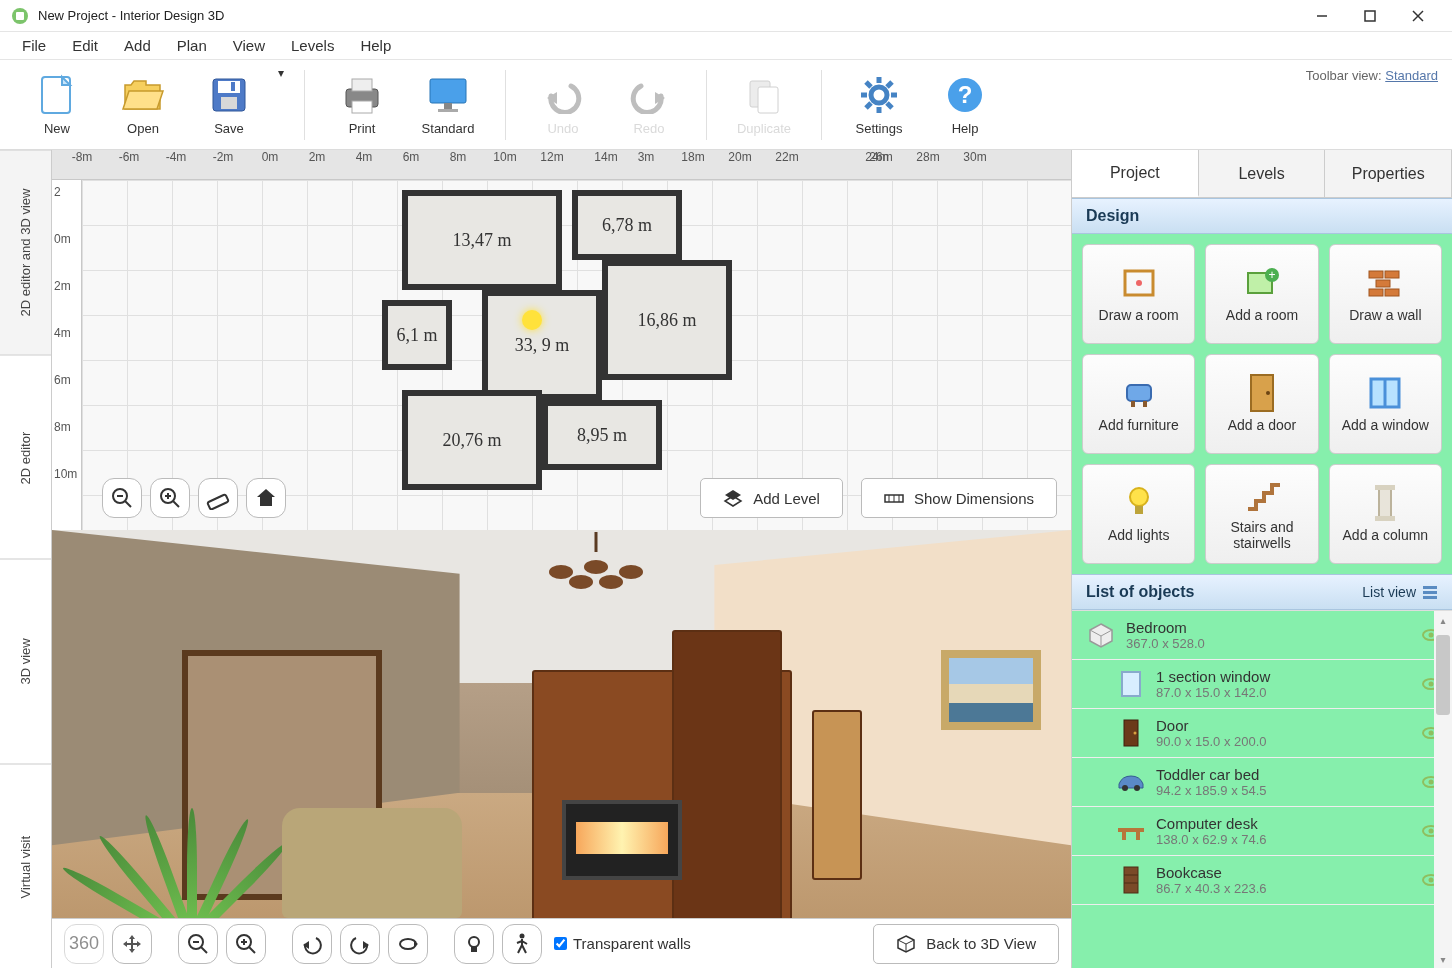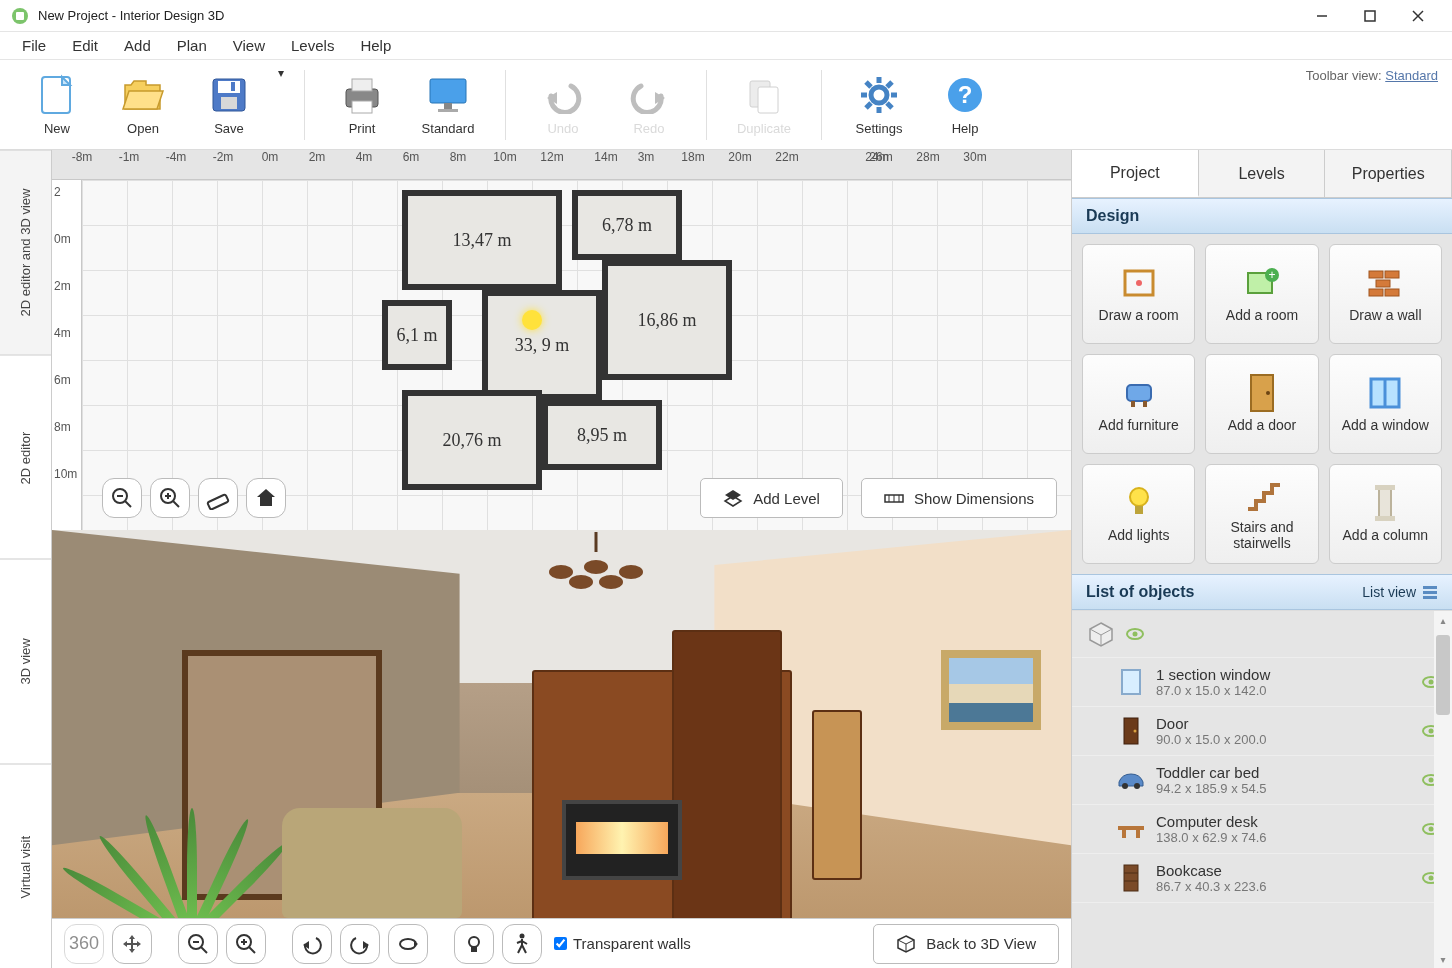--- a/index.html
+++ b/index.html
@@ -50,21 +50,21 @@
 .render3d .wall-right { position:absolute; right:0; top:0; bottom:0; width:35%; background:#f2dfc8; clip-path: polygon(0 8%, 100% 0, 100% 100%, 0 90%);}
 .render3d .floor { position:absolute; left:0; right:0; bottom:0; height:40%; background: linear-gradient(#caa982,#b79166); clip-path: polygon(0 30%, 40% 0, 65% 0, 100% 30%, 100% 100%, 0 100%);}
 .render3d .furniture { position:absolute; background:#8a4a22; border:2px solid #5c2f13; border-radius:3px;}
 .render3d .painting { position:absolute; right:30px; top:120px; width:100px; height:80px; border:8px solid #c8a968; background:linear-gradient(#a6c8e6 40%,#e6d8b8 40%,#e6d8b8 70%,#4c7896 70%);}
 .render3d .plant { position:absolute; left:40px; bottom:40px; width:180px; height:240px; }
 .render3d .plant .leaf { position:absolute; width:10px; height:120px; background:linear-gradient(#4a8a3a,#6fbf4f); border-radius:50% 50% 0 0; transform-origin: bottom center;}
 .render3d .chandelier { position:absolute; left:46%; top:2px; width:150px; height:70px; }
 .bottom-toolbar { position:absolute; left:0; right:0; bottom:0; height:50px; border-top:1px solid #ccc; background:#fff; display:flex; align-items:center; padding:0 12px; gap:8px;}
 .bottom-toolbar .chk { display:flex; align-items:center; gap:6px; font-size:15px; margin-left:4px;}
 .bottom-toolbar .right { margin-left:auto; }
-.rightpanel { width:380px; display:flex; flex-direction:column; background:#e5e5e5; }
+.rightpanel { width:380px; display:flex; flex-direction:column; background:#86efac; }
 .rtabs { height:48px; display:flex; border-bottom:1px solid #ccc; }
 .rtab { flex:1; display:flex; align-items:center; justify-content:center; font-size:16px; border-right:1px solid #ccc; background:#f3f3f3;}
 .rtab.active { background:#fff; border-bottom:2px solid #fff; font-weight:500;}
 .panel-section-hdr { background: linear-gradient(#e7f2ff,#c9dff2); border:1px solid #a9c5df; border-left:none; border-right:none; padding:8px 14px; font-size:16px; font-weight:600; color:#1a3a55; display:flex; align-items:center; justify-content:space-between;}
 .design-grid { padding:10px; display:grid; grid-template-columns: repeat(3, 1fr); gap:10px; }
 .design-btn { border:1px solid #ccc; background:linear-gradient(#fdfdfd,#efefef); border-radius:6px; height:100px; display:flex; flex-direction:column; align-items:center; justify-content:center; gap:6px; font-size:14px; text-align:center; padding:4px;}
 .design-btn .dicon { width:36px; height:36px; display:flex; align-items:center; justify-content:center;}
 .list-hdr { display:flex; align-items:center; justify-content:space-between; }
 .list-hdr .lv { font-size:14px; font-weight:normal; display:flex; align-items:center; gap:6px;}
 .obj-list { flex:1; overflow-y:auto; border-top:1px solid #ddd; position:relative;}
@@ -253,21 +253,21 @@
     <div class="vtab active">2D editor and 3D view</div>
     <div class="vtab">2D editor</div>
     <div class="vtab">3D view</div>
     <div class="vtab">Virtual visit</div>
   </div>
 
   <div class="editors">
 
     <div class="ruler-h" id="rulerH">
         <div class="tick" style="left: 30px;"><span class="lbl">-8m</span></div>
-        <div class="tick" style="left: 77px;"><span class="lbl">-1m</span></div>
+        <div class="tick" style="left: 77px;"><span class="lbl">-6m</span></div>
         <div class="tick" style="left: 124px;"><span class="lbl">-4m</span></div>
         <div class="tick" style="left: 171px;"><span class="lbl">-2m</span></div>
         <div class="tick" style="left: 218px;"><span class="lbl">0m</span></div>
         <div class="tick" style="left: 265px;"><span class="lbl">2m</span></div>
         <div class="tick" style="left: 312px;"><span class="lbl">4m</span></div>
         <div class="tick" style="left: 359px;"><span class="lbl">6m</span></div>
         <div class="tick" style="left: 406px;"><span class="lbl">8m</span></div>
         <div class="tick" style="left: 453px;"><span class="lbl">10m</span></div>
         <div class="tick" style="left: 500px;"><span class="lbl">12m</span></div>
         <div class="tick" style="left: 547px; padding-left: 7px;"><span class="lbl">14m</span></div>
@@ -579,20 +579,24 @@
     <div class="obj-list" id="objList">
       <div class="obj-item">
           <span class="oicon">
             <svg width="28" height="28">
               <polygon points="14,3 25,9 25,20 14,26 3,20 3,9" fill="#eee" stroke="#999" stroke-width="1.5"></polygon>
               <line x1="3" y1="9" x2="14" y2="15" stroke="#999"></line>
               <line x1="25" y1="9" x2="14" y2="15" stroke="#999"></line>
               <line x1="14" y1="15" x2="14" y2="26" stroke="#999"></line>
             </svg>
           </span>
+          <span class="otext">
+            <div class="oname">Bedroom</div>
+            <div class="odim">367.0 x 528.0</div>
+          </span>
           <span class="eye">
             <svg width="18" height="12">
               <ellipse cx="9" cy="6" rx="8" ry="5" fill="none" stroke="#8fbf5f" stroke-width="2"></ellipse>
               <circle cx="9" cy="6" r="2.5" fill="#8fbf5f"></circle>
             </svg>
           </span>
         </div>
         <div class="obj-item indent">
           <span class="oicon">
             <svg width="22" height="28">

